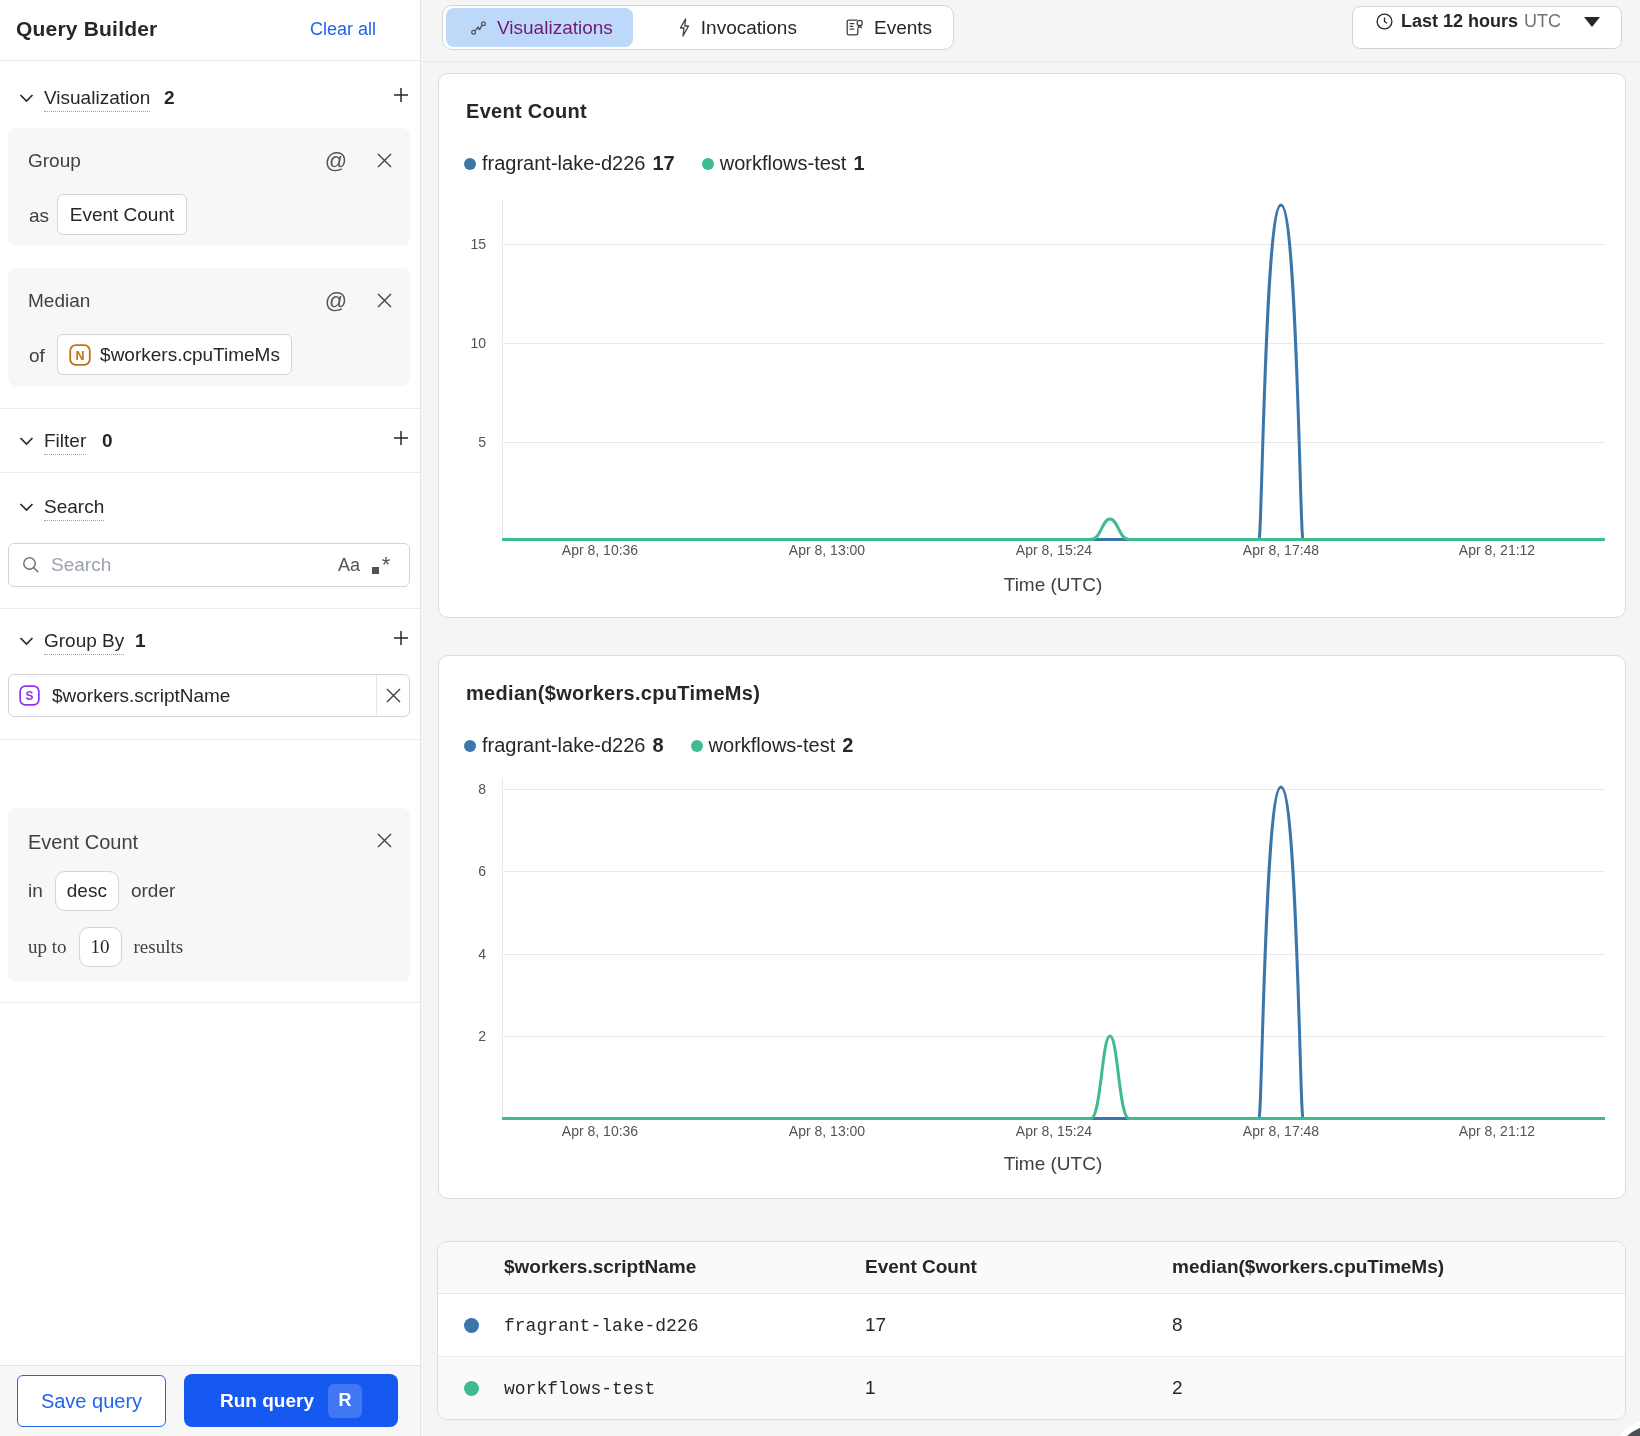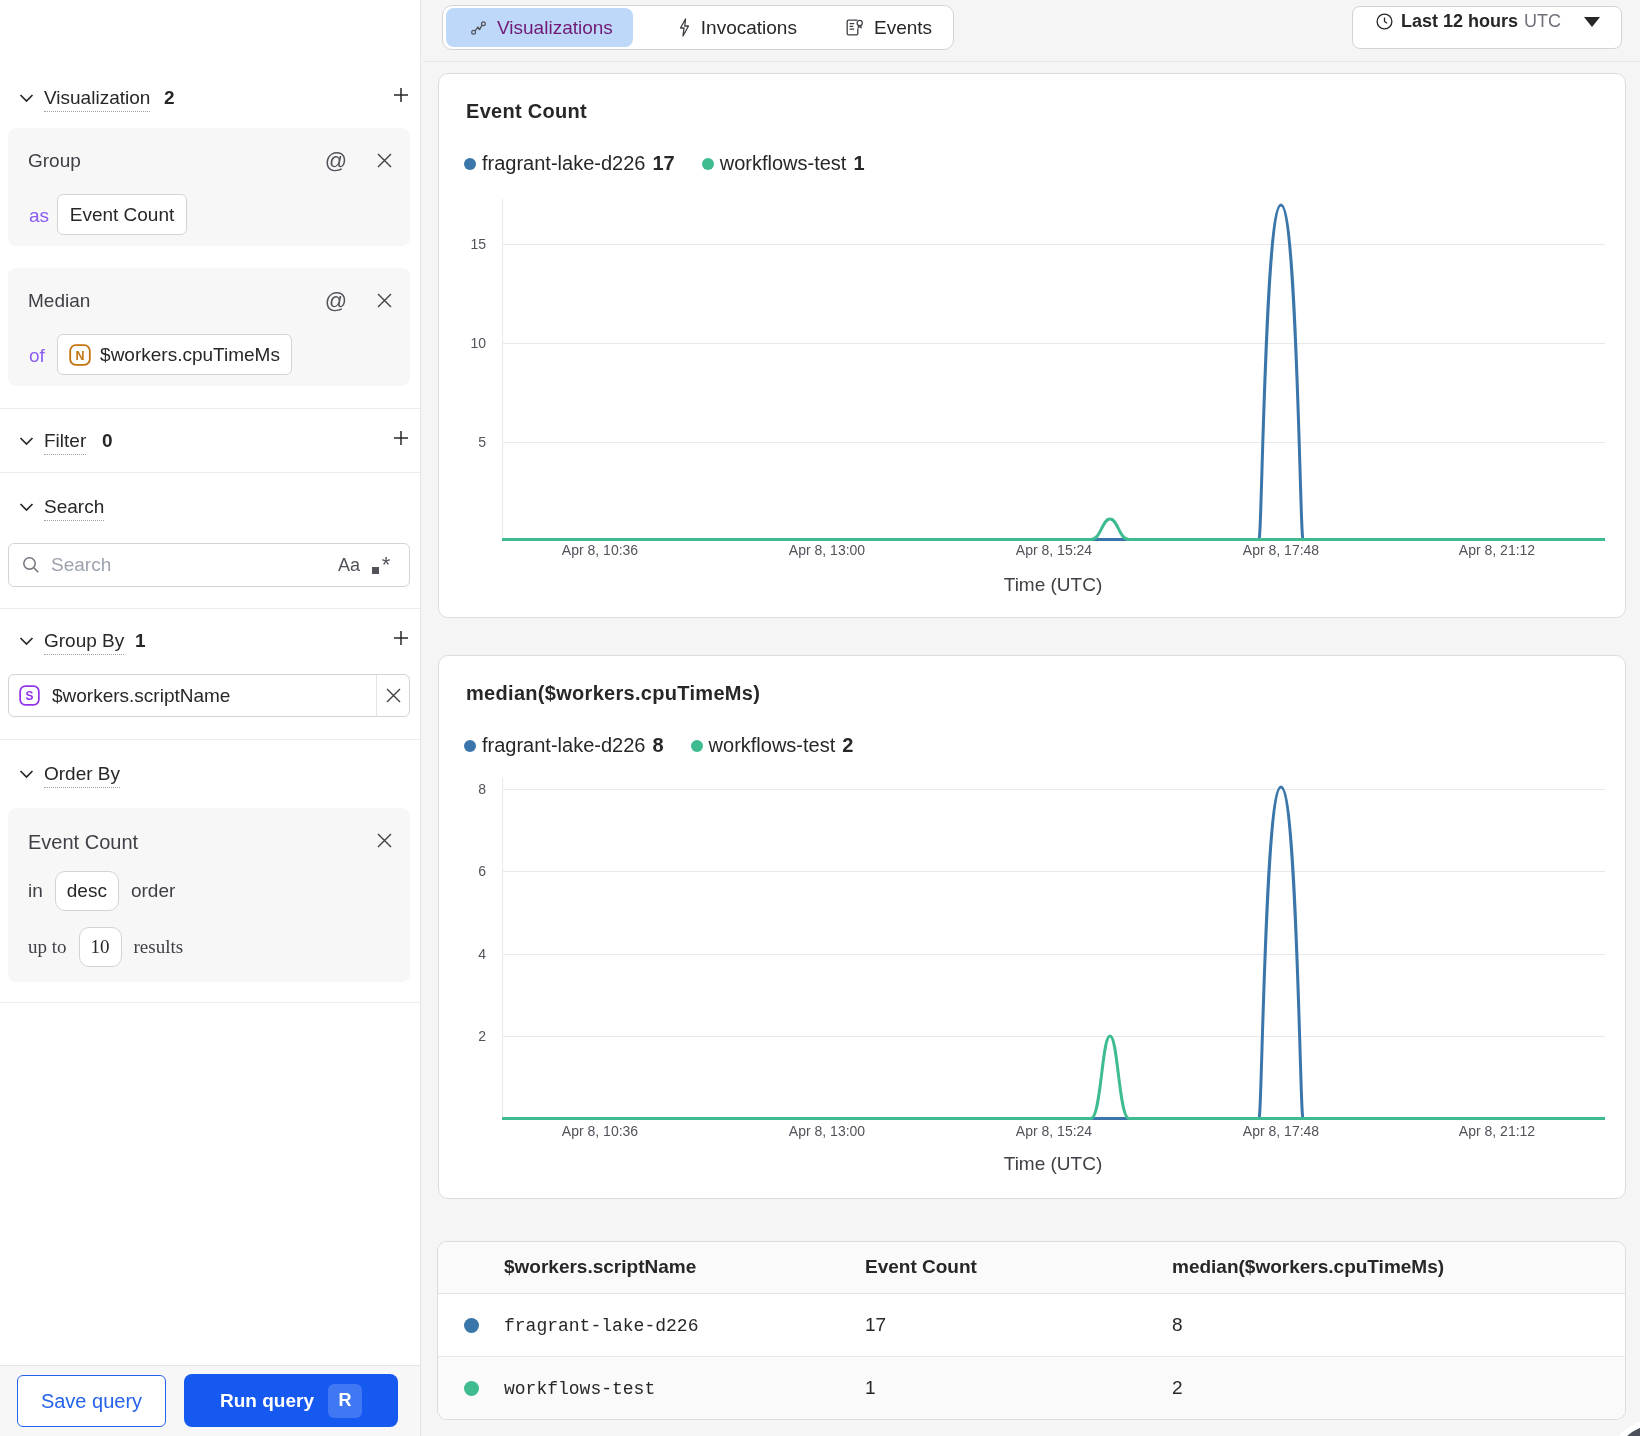--- a/index.html
+++ b/index.html
@@ -15,21 +15,21 @@
 .sec-head { position:absolute; left:0; width:100%; height:34px;margin-left:12px; }
 .sec-head .chev { position:absolute; left:7px; top:5px; width:15px; height:10px; }
 .sec-head .t { position:absolute; left:32px; top:0; font-size:19px; color:#27272a; border-bottom:1px dotted #a1a1aa; padding-bottom:4px; line-height:19px; }
 .sec-head .n { position:absolute; top:0; font-size:19px; font-weight:bold; color:#27272a; line-height:19px; }
 .sec-head .plus { position:absolute; right:23px; top:-1px; width:16px; height:16px; }
 
 .gcard { position:absolute; left:8px; width:402px; background:#f7f7f8; border-radius:8px; }
 .gcard .ttl { position:absolute; left:20px; top:22px; font-size:19px; font-weight:normal; color:#3f3f46; }
 .icon-at { position:absolute; right:63px; top:23px; }
 .icon-x  { position:absolute; right:17px; top:24px; }
-.row-lbl { position:absolute; left:21px; font-size:19px; color:#8b5cf6; }
+.row-lbl { position:absolute; left:21px; font-size:19px; color:#404040; }
 .wbox { position:absolute; background:#fff; border:1px solid #d4d4d8; border-radius:6px; font-size:19px; color:#27272a; display:flex; align-items:center; justify-content:center; gap:9px; }
 
 .divider { position:absolute; left:0; width:100%; border-top:1px solid #ececef; }
 
 .search-input { position:absolute; left:8px; top:543px; width:402px; height:44px; border:1px solid #d4d4d8; border-radius:6px; display:flex; align-items:center; padding:0 17px 0 13px; background:#fff; }
 .search-input .ph { color:#9ca3af; font-size:19px; margin-left:11px; flex:1; }
 
 .chip { position:absolute; left:8px; top:674px; width:402px; height:43px; border:1px solid #d4d4d8; border-radius:6px; background:#fff; display:flex; align-items:center; padding-left:10px; }
 .chip .txt { font-size:19px; color:#27272a; margin-left:12px; flex:1; }
 .chip .vsep { width:1px; height:42px; background:#e4e4e7; }
@@ -78,20 +78,24 @@
 .tbl td.c1 .rdot { position:absolute; left:26px; top:50%; margin-top:-7px; width:15px; height:15px; border-radius:50%; }
 .tbl tr.alt td { background:#fafafa; }
 
 .corner { position:absolute; left:1616px; top:1426px; width:72px; height:72px; border-radius:50%; background:#4b5059; box-shadow:0 0 0 6px #fff; }
 svg { display:block; }
 </style>
 </head>
 <body>
 
 <div class="sidebar">
+  <div class="sb-header">
+    <h1>Query Builder</h1>
+    <span class="clear">Clear all</span>
+  </div>
 
   <div class="sec-head" style="top:88px">
     <span class="chev">
         <svg width="15" height="10" viewBox="0 0 15 10">
           <path d="M1.5 2 L7.5 8 L13.5 2" stroke="#27272a" stroke-width="1.7" fill="none"></path>
         </svg>
       </span>
     <span class="t">Visualization</span>
       <span class="n" style="left:152px">2</span>
     <span class="plus">
@@ -190,28 +194,20 @@
     <span class="txt">$workers.scriptName</span>
     <span class="vsep"></span>
     <span class="xwrap">
         <svg width="17" height="17" viewBox="0 0 17 17">
           <path d="M2 2 L15 15 M15 2 L2 15" stroke="#3f3f46" stroke-width="1.4"></path>
         </svg>
       </span>
   </div>
   <div class="divider" style="top:739px"></div>
 
-  <div class="sec-head" style="top:764px">
-    <span class="chev">
-        <svg width="15" height="10" viewBox="0 0 15 10">
-          <path d="M1.5 2 L7.5 8 L13.5 2" stroke="#27272a" stroke-width="1.7" fill="none"></path>
-        </svg>
-      </span>
-    <span class="t">Order By</span>
-  </div>
   <div class="ob-card">
     <div class="ttl">Event Count</div>
     <span class="icon-x">
         <svg width="17" height="17" viewBox="0 0 17 17">
           <path d="M2 2 L15 15 M15 2 L2 15" stroke="#3f3f46" stroke-width="1.4"></path>
         </svg>
       </span>
     <div class="ob-row" style="top:62px; height:42px;">in <span class="ob-box">desc</span> order</div>
     <div class="ob-row" style="top:118px; height:42px;font-family:Liberation Serif, serif;">up to <span class="ob-box">10</span> results</div>
   </div>

